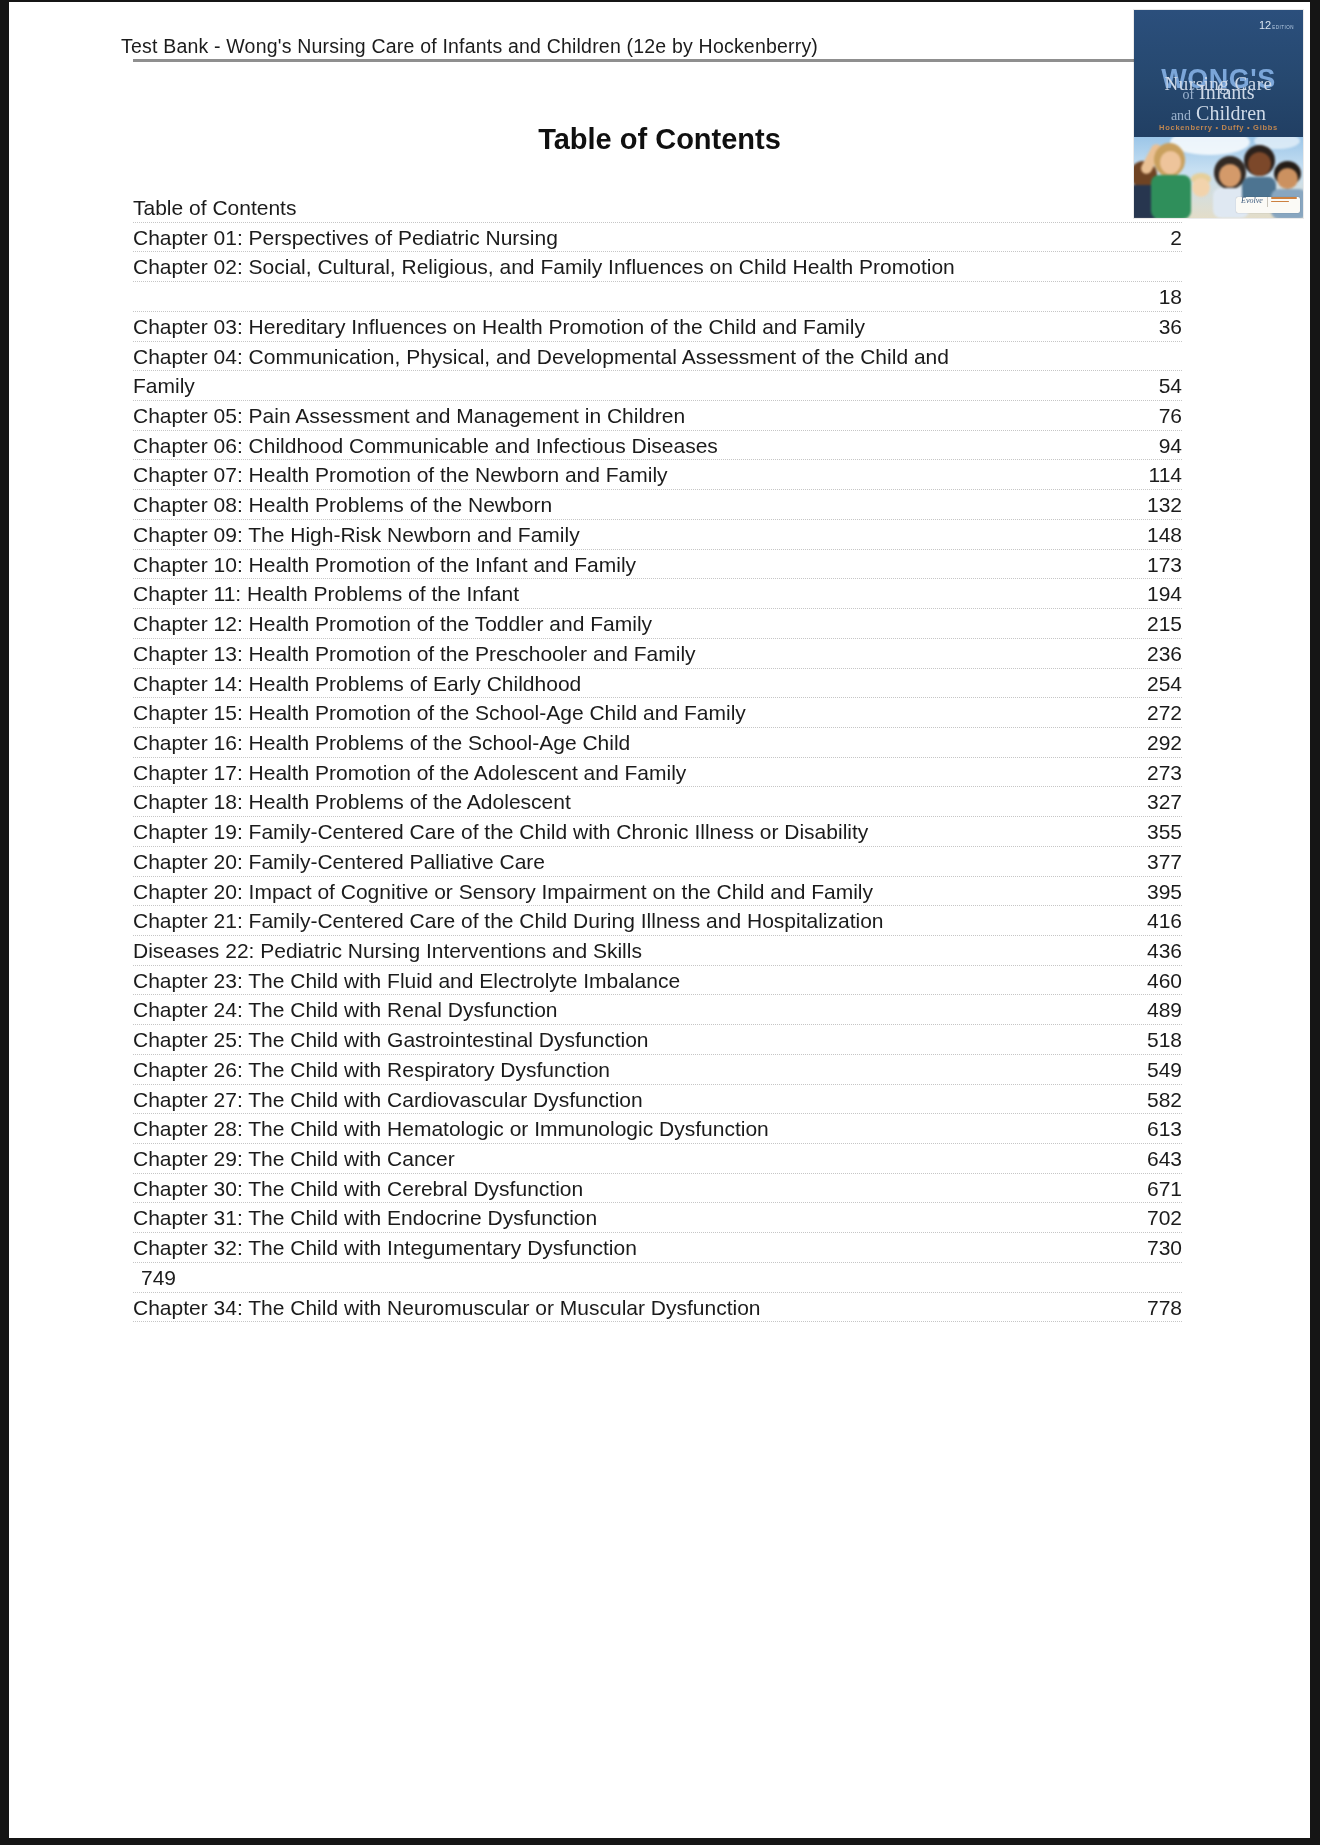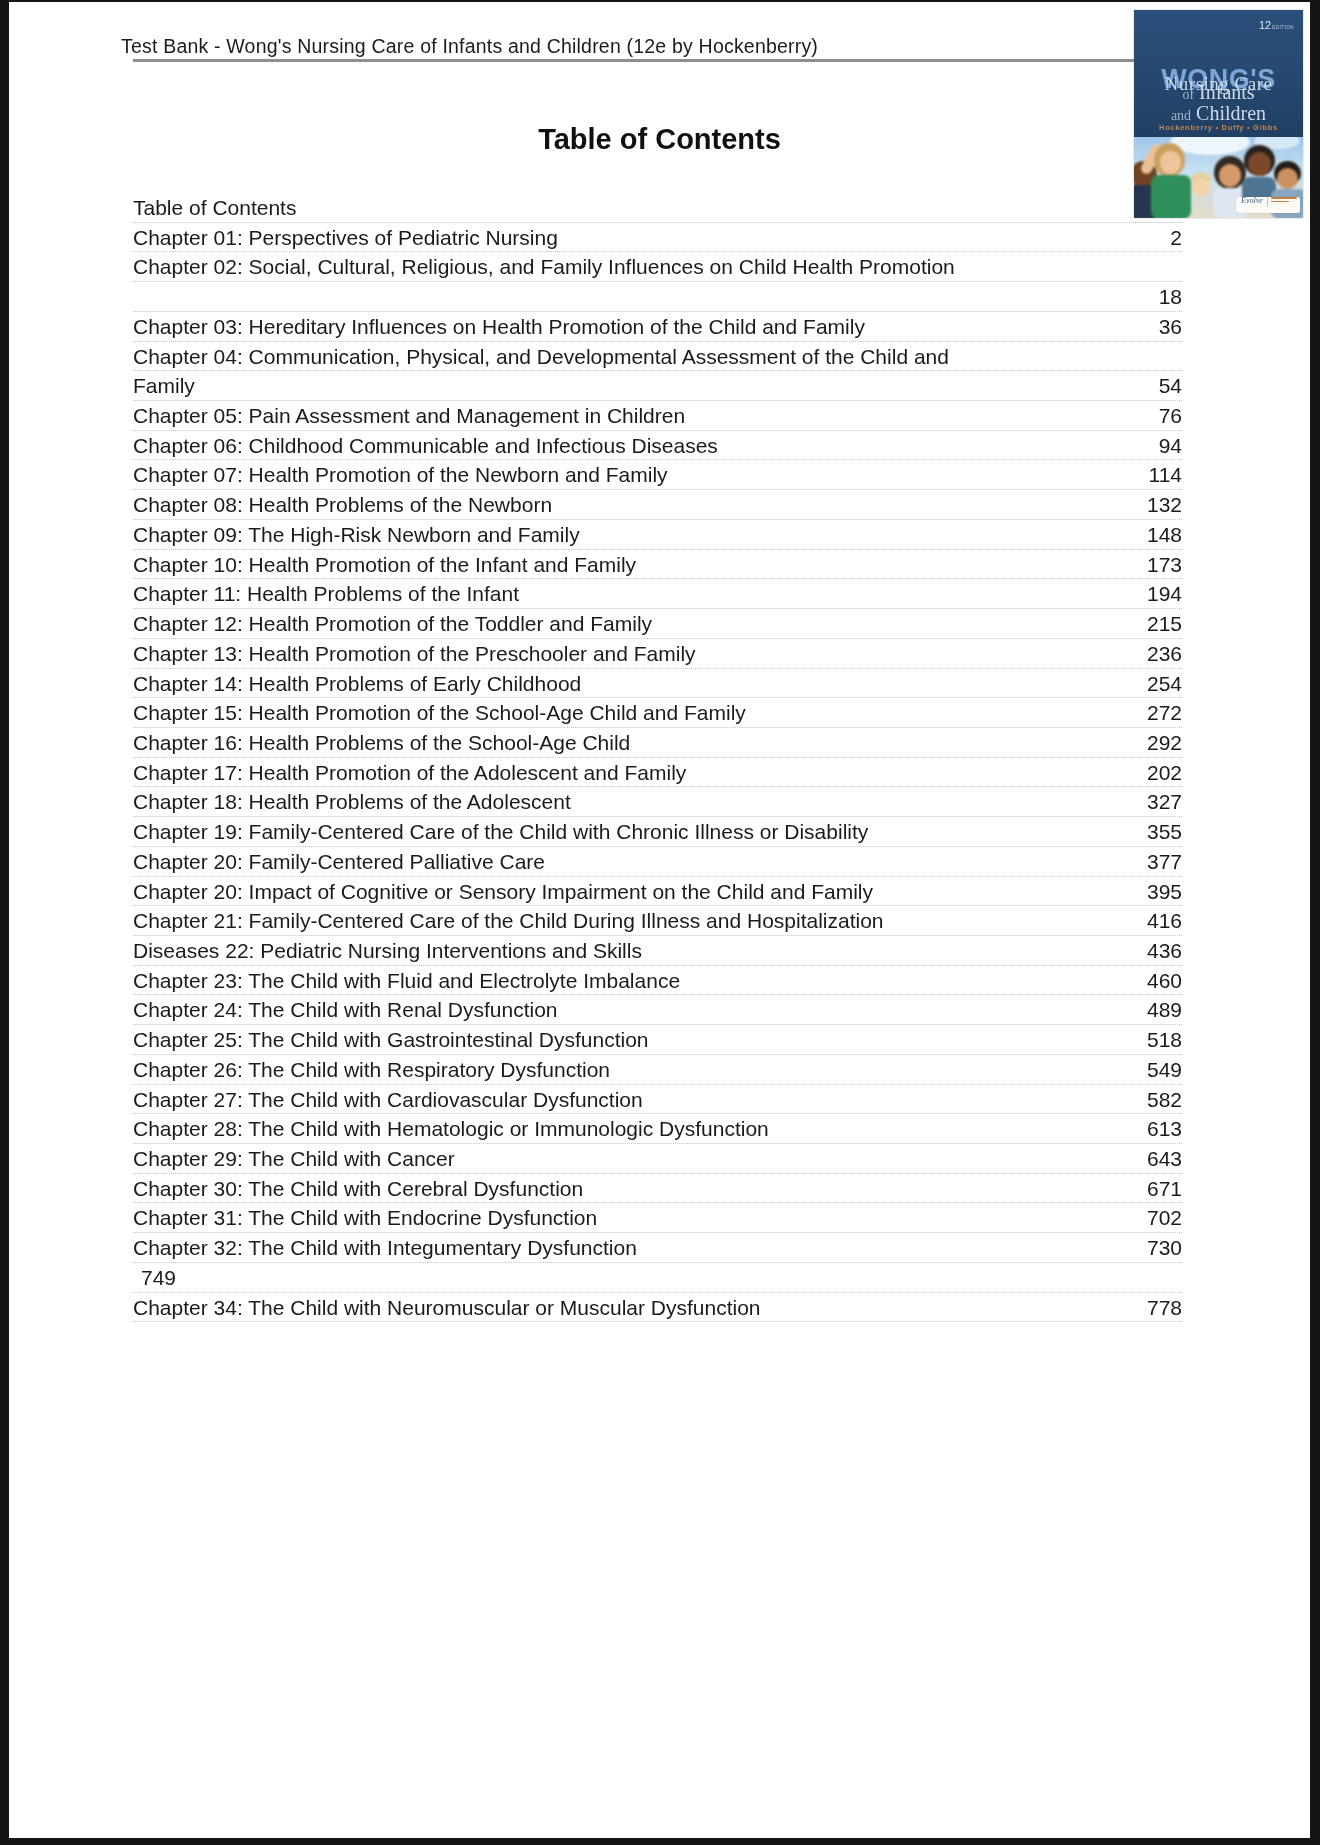--- a/index.html
+++ b/index.html
@@ -173,21 +173,21 @@
       <div class="toc-row">
         <span class="toc-text">Chapter 15: Health Promotion of the School-Age Child and Family</span>
         <span class="toc-pagenum">272</span>
       </div>
       <div class="toc-row">
         <span class="toc-text">Chapter 16: Health Problems of the School-Age Child</span>
         <span class="toc-pagenum">292</span>
       </div>
       <div class="toc-row">
         <span class="toc-text">Chapter 17: Health Promotion of the Adolescent and Family</span>
-        <span class="toc-pagenum">202</span>
+        <span class="toc-pagenum">273</span>
       </div>
       <div class="toc-row">
         <span class="toc-text">Chapter 18: Health Problems of the Adolescent</span>
         <span class="toc-pagenum">327</span>
       </div>
       <div class="toc-row">
         <span class="toc-text">Chapter 19: Family-Centered Care of the Child with Chronic Illness or Disability</span>
         <span class="toc-pagenum">355</span>
       </div>
       <div class="toc-row">

